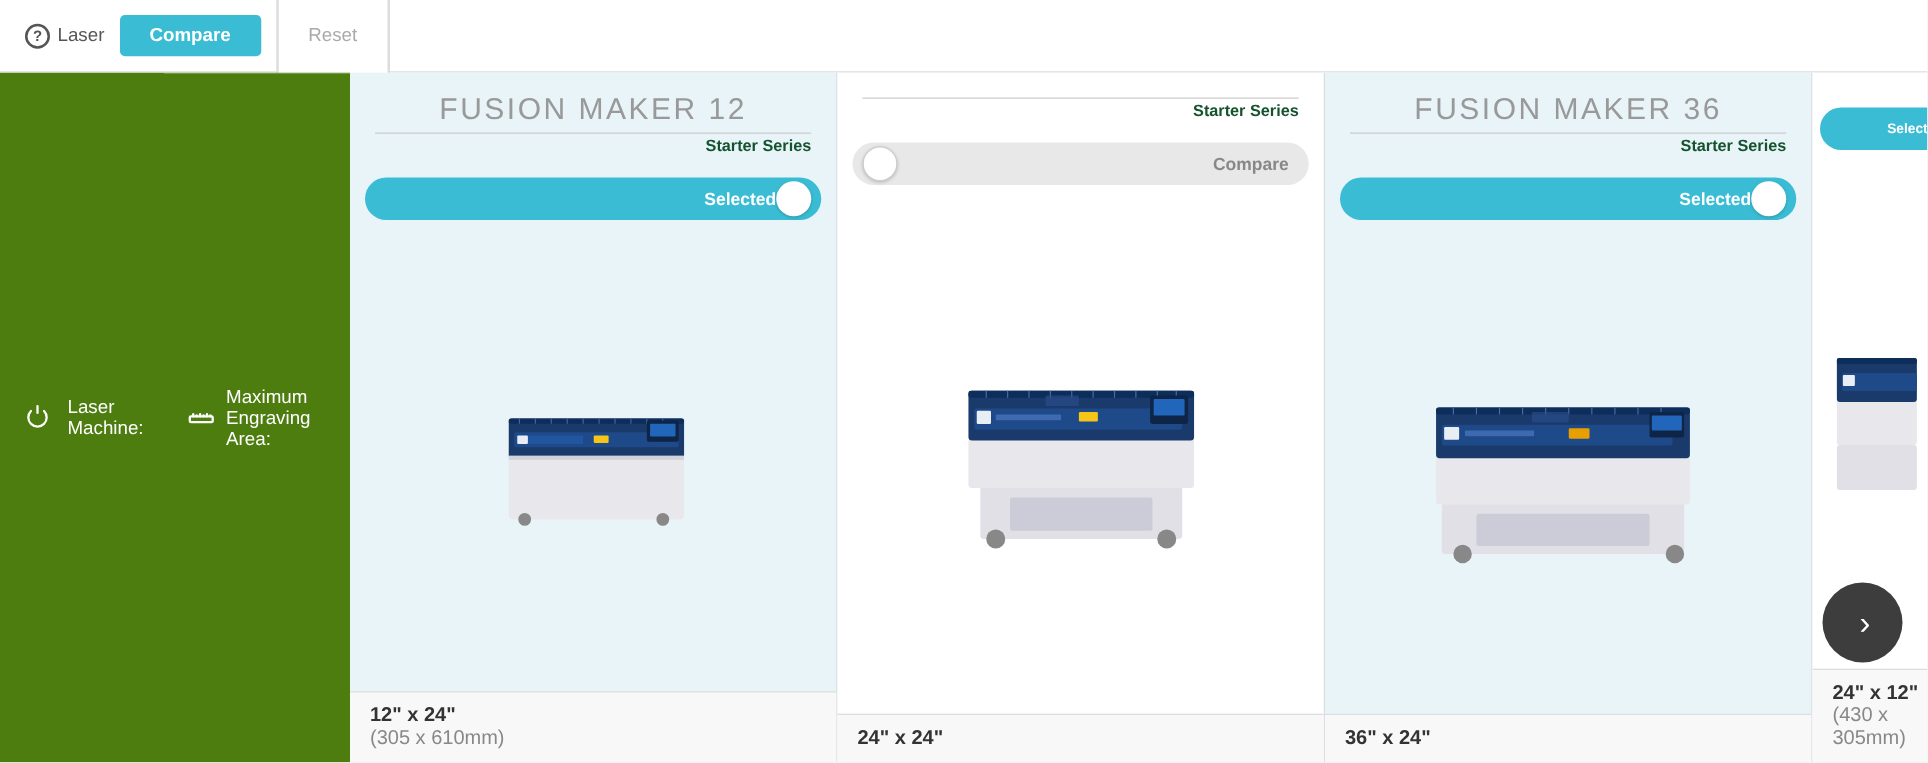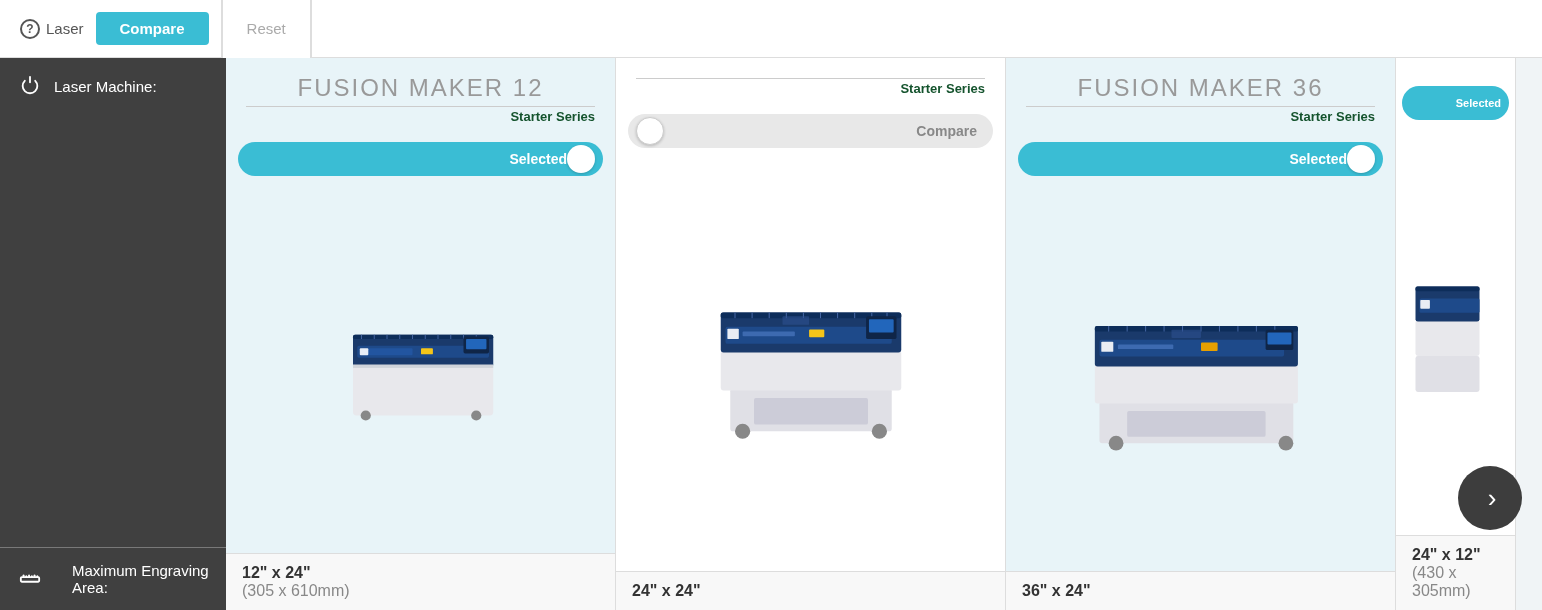--- a/index.html
+++ b/index.html
@@ -90,25 +90,25 @@
 
     
     .main {
       display: flex;
       flex: 1;
       overflow: hidden;
     }
 
     
     .sidebar {
-      width: 226px;
-      background: #404040;
+      width: 280px;
+      background: #4d7c0f;
       flex-shrink: 0;
       display: flex;
-      flex-direction: column;
+      flex-direction: row;
     }
     .sidebar-item {
       display: flex;
       align-items: center;
       gap: 10px;
       padding: 14px 16px;
       color: #fff;
     }
     .sidebar-icon {
       width: 28px;
@@ -122,21 +122,21 @@
       font-size: 15px;
       font-weight: 400;
       color: #fff;
     }
     .sidebar-spacer {
       flex: 1;
     }
     .sidebar-bottom-item {
       display: flex;
       align-items: center;
-      gap: 28px;
+      gap: 6px;
       padding: 14px 16px;
       color: #fff;
       border-top: 1px solid rgba(255,255,255,0.3);
     }
 
     
     .content {
       flex: 1;
       overflow-x: hidden;
       overflow-y: hidden;

